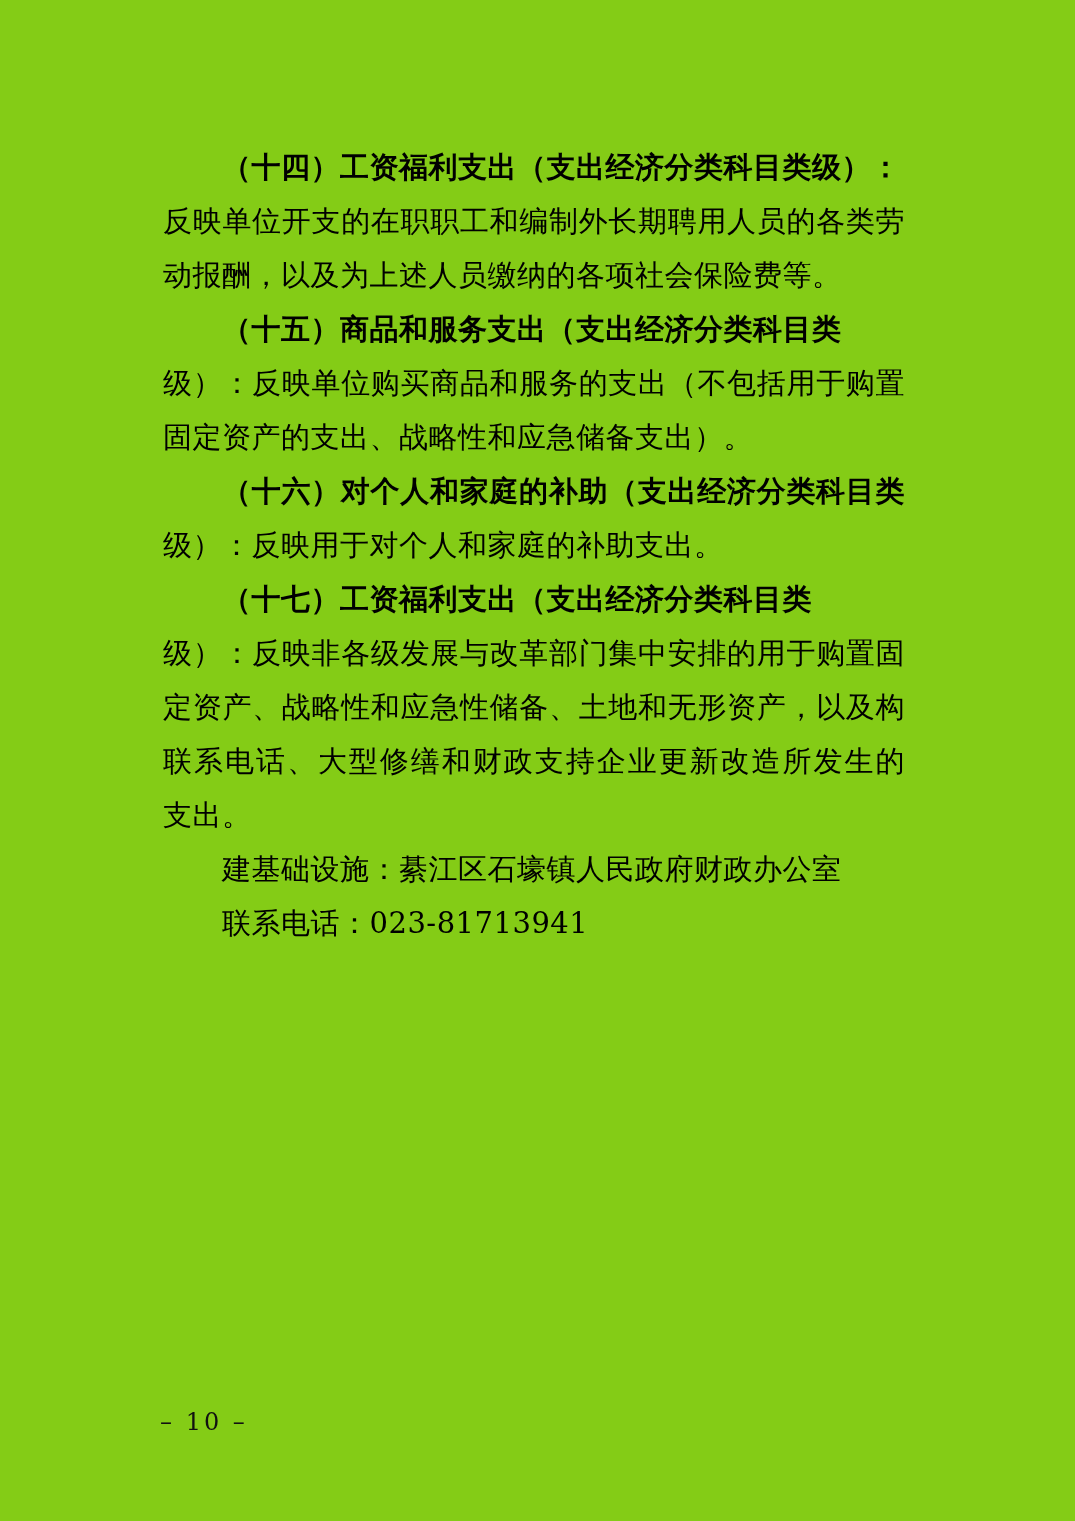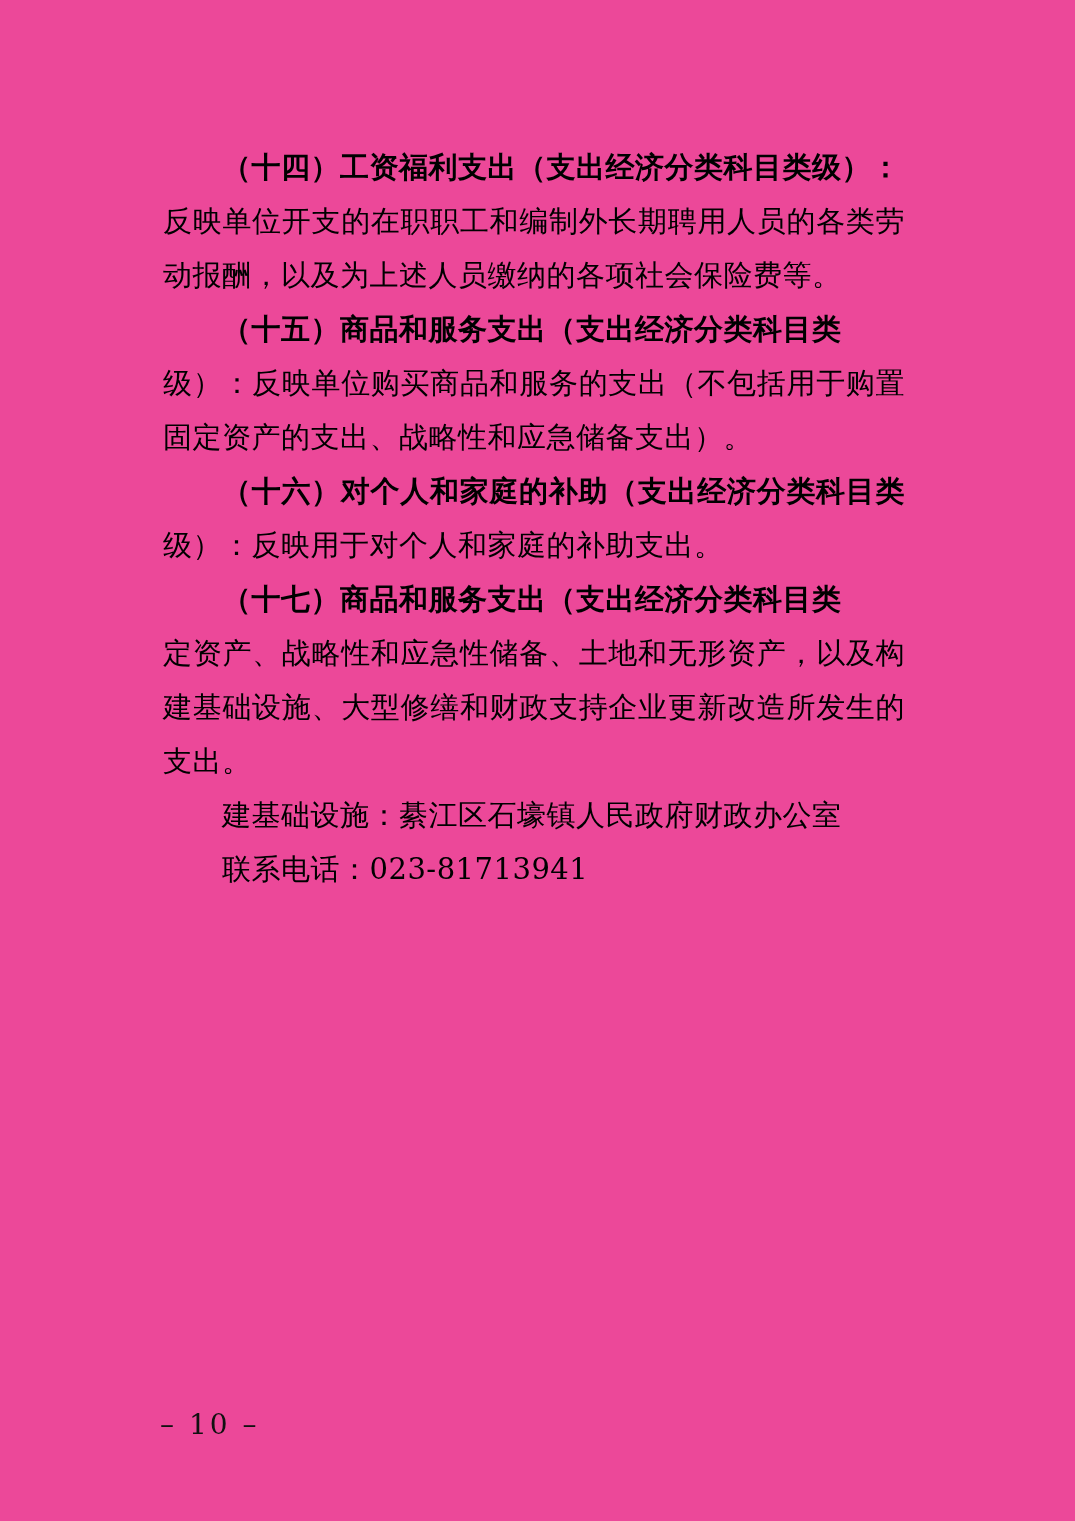--- a/index.html
+++ b/index.html
@@ -5,21 +5,21 @@
   html, body {
     margin: 0;
     padding: 0;
     background: #e8e8e8;
   }
   .page {
     position: relative;
     width: 1075px;
     height: 1521px;
     margin: 0 auto;
-    background: #ec4899;
+    background: #84cc16;
     overflow: hidden;
     color: #000000;
     font-family: "DejaVu Serif", "Liberation Serif", serif;
   }
   .content {
     position: absolute;
     left: 163px;
     top: 140px;
     width: 742px;
   }
@@ -39,40 +39,41 @@
   .bold { font-weight: bold; }
   .section {
     font-family: "DejaVu Sans", "Liberation Sans", sans-serif;
     font-weight: bold;
     font-size: 30px;
   }
   .page-number {
     position: absolute;
     left: 160px;
     top: 1408px;
-    font-size: 28px;
+    font-size: 24px;
     letter-spacing: 3px;
     color: #111111;
     font-family: "DejaVu Serif", "Liberation Serif", serif;
   }
 </style>
 </head>
 <body>
 
 <div class="page">
   <div class="content">
     <div class="ln indent bold">（十四）工资福利支出（支出经济分类科目类级）：</div>
     <div class="ln full">反映单位开支的在职职工和编制外长期聘用人员的各类劳</div>
     <div class="ln">动报酬，以及为上述人员缴纳的各项社会保险费等。</div>
     <div class="ln indent bold">（十五）商品和服务支出（支出经济分类科目类</div>
     <div class="ln full">级）：反映单位购买商品和服务的支出（不包括用于购置</div>
     <div class="ln">固定资产的支出、战略性和应急储备支出）。</div>
     <div class="ln indent bold full">（十六）对个人和家庭的补助（支出经济分类科目类</div>
     <div class="ln">级）：反映用于对个人和家庭的补助支出。</div>
-    <div class="ln indent bold">（十七）商品和服务支出（支出经济分类科目类</div>
+    <div class="ln indent bold">（十七）工资福利支出（支出经济分类科目类</div>
+    <div class="ln full">级）：反映非各级发展与改革部门集中安排的用于购置固</div>
     <div class="ln full">定资产、战略性和应急性储备、土地和无形资产，以及构</div>
-    <div class="ln full">建基础设施、大型修缮和财政支持企业更新改造所发生的</div>
+    <div class="ln full">联系电话、大型修缮和财政支持企业更新改造所发生的</div>
     <div class="ln">支出。</div>
     <div class="ln indent">建基础设施：綦江区石壕镇人民政府财政办公室</div>
     <div class="ln indent">联系电话：023-81713941</div>
   </div>
   <div class="page-number">– 10 –</div>
 </div>
 
 </body></html>

